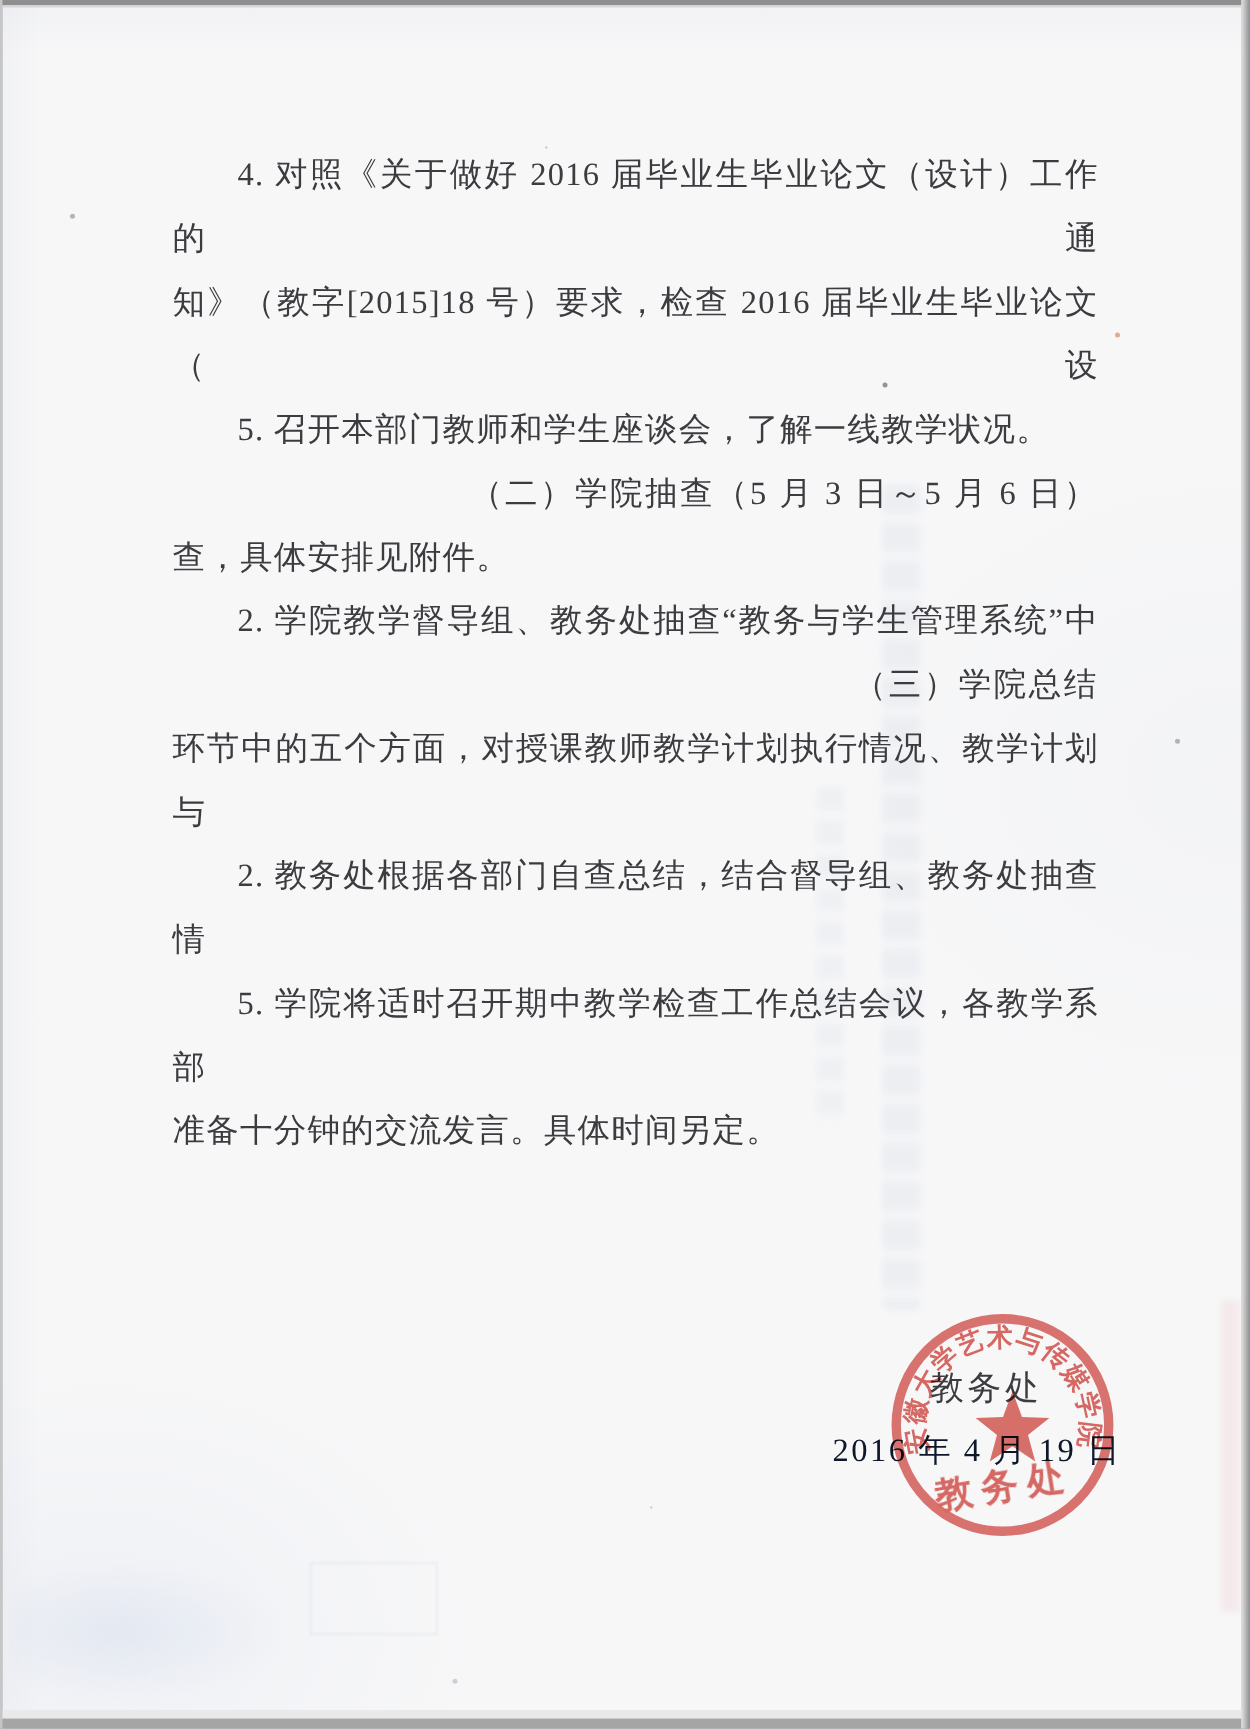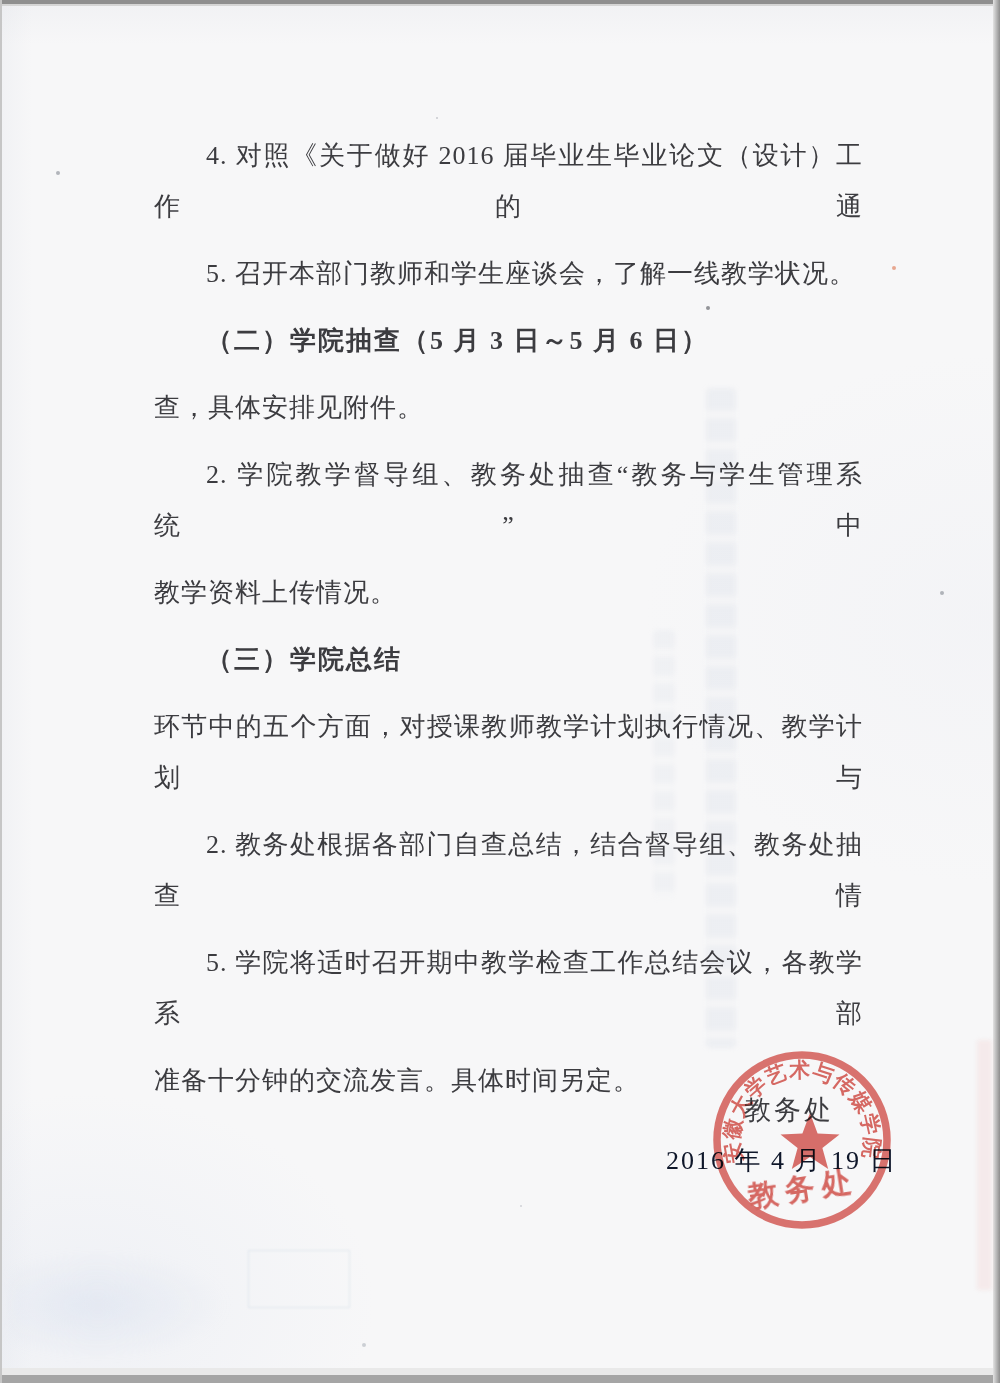--- a/index.html
+++ b/index.html
@@ -24,25 +24,25 @@
   .edge-bottom{position:absolute;left:0;top:1375px;width:1000px;height:8px;background:#a5a5a5;}
   .edge-right{position:absolute;left:993px;top:0;width:7px;height:1383px;
     background:linear-gradient(90deg,#e3e3e3,#8d8d8d);}
   .edge-left{position:absolute;left:0;top:0;width:2px;height:1383px;background:#c6c6c6;}
 
   
   .doc{
     position:absolute;left:138px;top:114px;width:741px;z-index:2;
     font-size:26px;line-height:51px;letter-spacing:1px;color:#3c3c40;
   }
-  .doc p{margin:16px;white-space:nowrap;}
+  .doc p{margin:0;white-space:nowrap;}
   .line{min-height:51px;}
   .indent{text-indent:52px;}
   .fill{text-align:justify;text-align-last:justify;white-space:normal!important;}
-  .head{font-weight:700;letter-spacing:2px;}
+  .head{font-weight:400;letter-spacing:2px;text-align:right;}
 
   .sig-dept{
     position:absolute;left:744px;top:1092px;z-index:2;
     font-size:27px;letter-spacing:3px;color:#3c3c40;
   }
   .sig-date{
     position:absolute;left:666px;top:1143px;z-index:2;
     font-size:26px;letter-spacing:2px;color:#0f172a;
   }
 
@@ -99,25 +99,25 @@
 
 <div class="bleed1"></div>
 <div class="bleed2"></div>
 <div class="bleed-rect"></div>
 <div class="bleed-smudge"></div>
 <div class="bleed-pink"></div>
 <div class="speckles"></div>
 
 <div class="doc">
   <p class="line indent fill">4. 对照《关于做好 2016 届毕业生毕业论文（设计）工作的通</p>
+  <p class="line fill">知》（教字[2015]18 号）要求，检查 2016 届毕业生毕业论文（设</p>
   <p class="line indent">5. 召开本部门教师和学生座谈会，了解一线教学状况。</p>
   <p class="line indent head">（二）学院抽查（5 月 3 日～5 月 6 日）</p>
   <p class="line">查，具体安排见附件。</p>
   <p class="line indent fill">2. 学院教学督导组、教务处抽查“教务与学生管理系统”中</p>
-  <p class="line">教学资料上传情况。</p>
   <p class="line indent head">（三）学院总结</p>
   <p class="line fill">环节中的五个方面，对授课教师教学计划执行情况、教学计划与</p>
   <p class="line indent fill">2. 教务处根据各部门自查总结，结合督导组、教务处抽查情</p>
   <p class="line indent fill">5. 学院将适时召开期中教学检查工作总结会议，各教学系部</p>
   <p class="line">准备十分钟的交流发言。具体时间另定。</p>
 
 </div>
 
 <div class="sig-dept">教务处</div>
 <div class="sig-date">2016 年 4 月 19 日</div>

